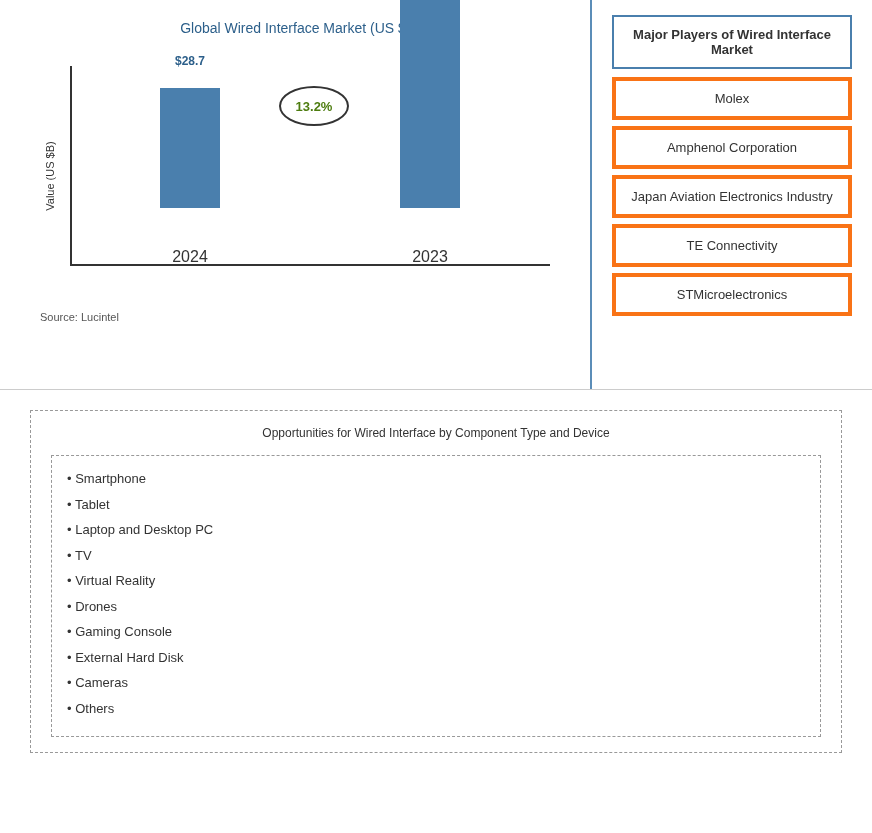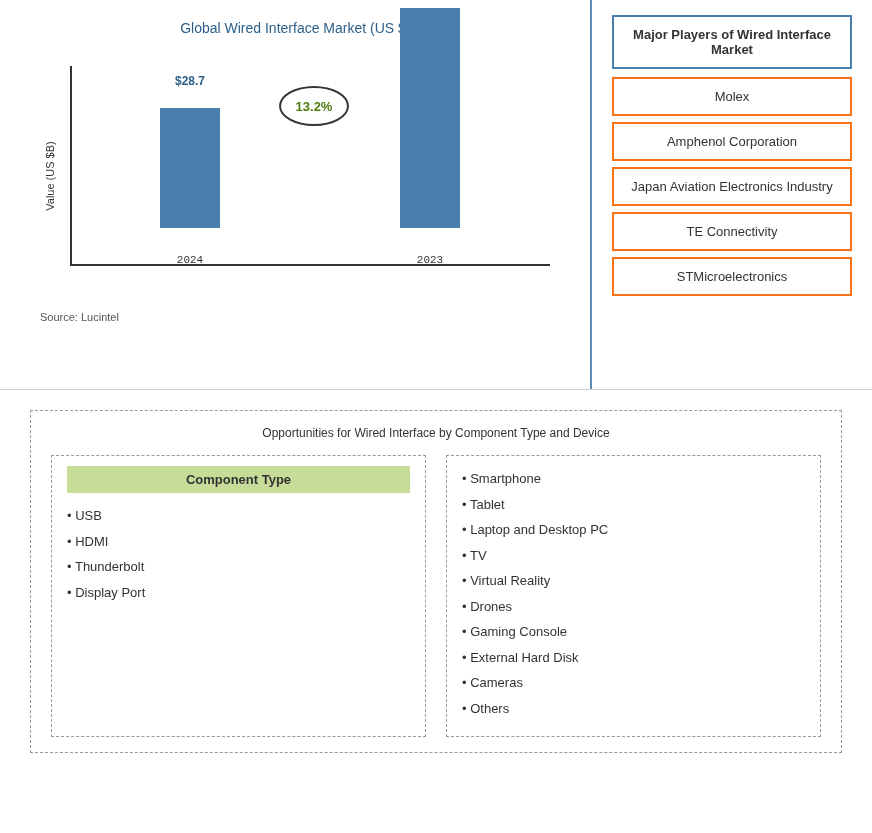--- a/index.html
+++ b/index.html
@@ -74,24 +74,23 @@
       color: #2c5f8a;
       font-weight: bold;
     }
 
     .bar {
       background: #4a7fad;
       width: 60px;
     }
 
     .bar-label {
-      font-size: 11px;
-      color: #333;
-      margin-top: 6px;
-      font-family: Liberation Mono, monospace;
+      font-size: 16px;
+      color: #333;
+      margin-top: 20px;
     }
 
     .x-axis-line {
       position: absolute;
       left: 30px;
       right: 10px;
       bottom: 40px;
       height: 2px;
       background: #333;
     }
@@ -140,21 +139,21 @@
       background: #fff;
       text-align: center;
       padding: 10px 15px;
       font-weight: bold;
       font-size: 13px;
       color: #333;
       margin-bottom: 8px;
     }
 
     .player-item {
-      border: 2px solid #f97316;
+      border: 4px solid #f97316;
       text-align: center;
       padding: 10px;
       font-size: 13px;
       color: #333;
       margin-bottom: 6px;
       background: #fff;
     }
 
     
     .bottom-section {
@@ -243,29 +242,20 @@
         <div class="player-item">STMicroelectronics</div>
       </div>
   </div>
 </div>
 
 <div class="bottom-section">
   <div class="opportunities-box">
     <div class="opportunities-title">Opportunities for Wired Interface by Component Type and Device</div>
     <div class="opportunities-grid">
       <div class="opp-column">
-        <div class="opp-column-header">Component Type</div>
-        <div id="component-list">
-            <div class="opp-list-item">USB</div>
-            <div class="opp-list-item">HDMI</div>
-            <div class="opp-list-item">Thunderbolt</div>
-            <div class="opp-list-item">Display Port</div>
-          </div>
-      </div>
-      <div class="opp-column">
         <div id="device-list">
             <div class="opp-list-item">Smartphone</div>
             <div class="opp-list-item">Tablet</div>
             <div class="opp-list-item">Laptop and Desktop PC</div>
             <div class="opp-list-item">TV</div>
             <div class="opp-list-item">Virtual Reality</div>
             <div class="opp-list-item">Drones</div>
             <div class="opp-list-item">Gaming Console</div>
             <div class="opp-list-item">External Hard Disk</div>
             <div class="opp-list-item">Cameras</div>

